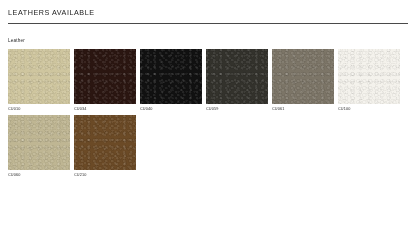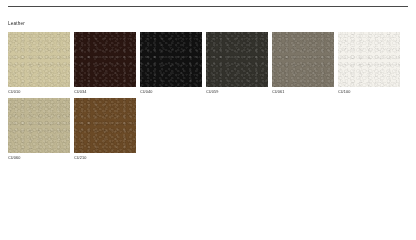--- a/index.html
+++ b/index.html
@@ -96,20 +96,21 @@
     line-height: 6px;
     padding-top: 2px;
     white-space: nowrap;
   }
 </style>
 </head>
 <body>
 
 <div class="page">
 
+  <h1 class="page-title">LEATHERS AVAILABLE</h1>
 
   <hr class="title-rule">
 
   <div class="section-label">Leather</div>
 
   <div class="swatch-grid">
       <div class="swatch-cell">
         <div class="swatch-chip" style="background-color: rgb(207, 198, 159);"></div>
         <div class="swatch-code">CU010</div>
       </div>

